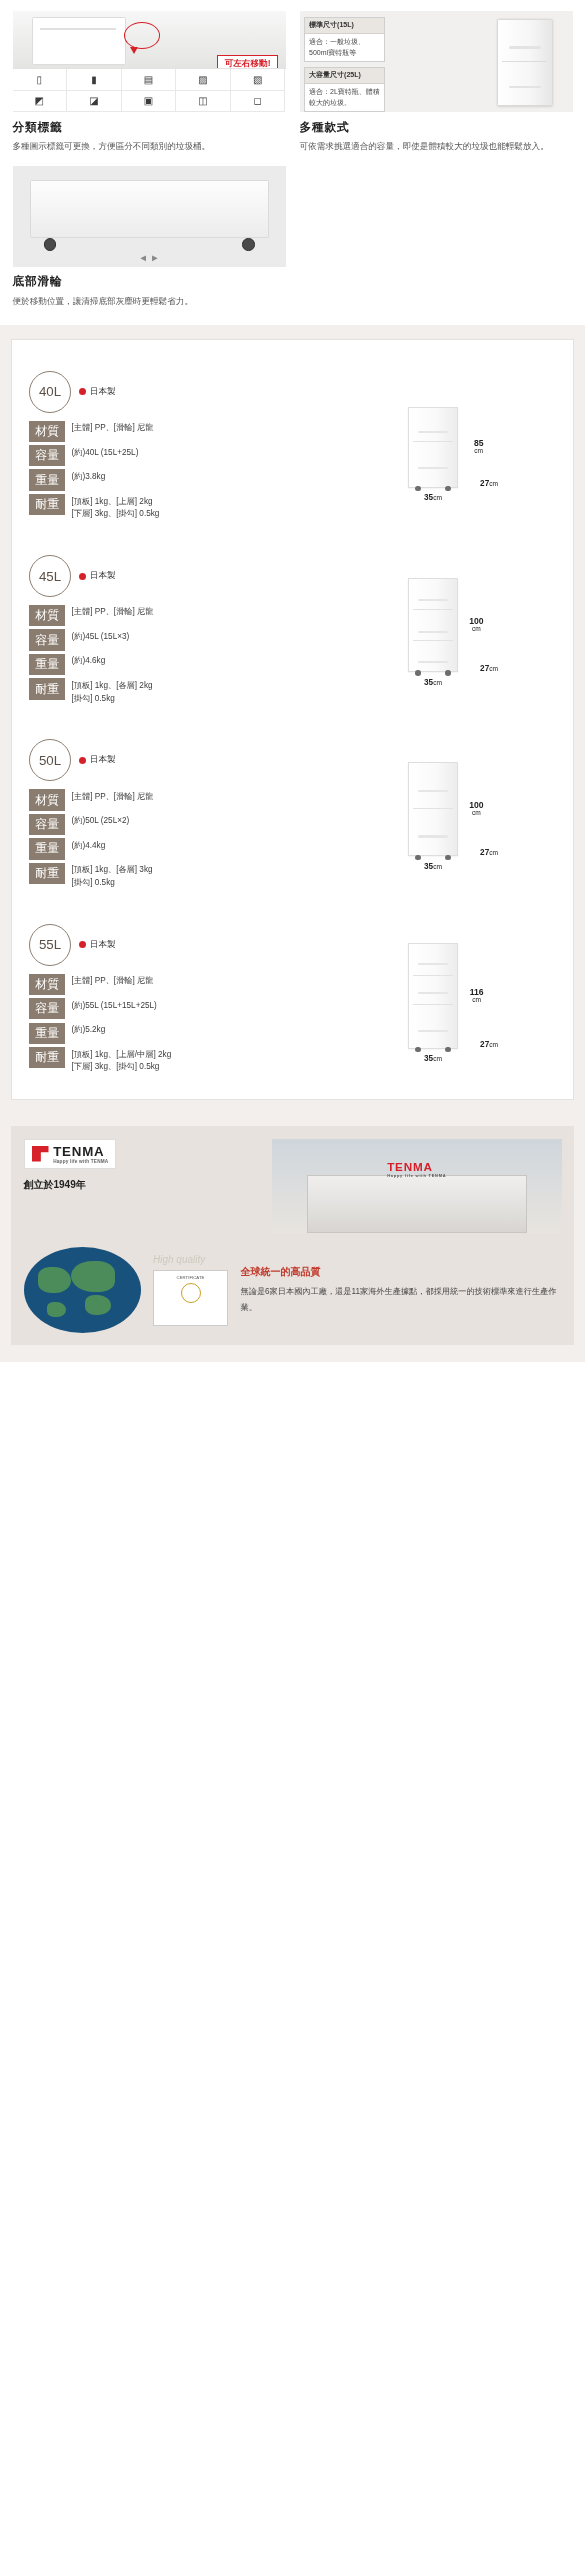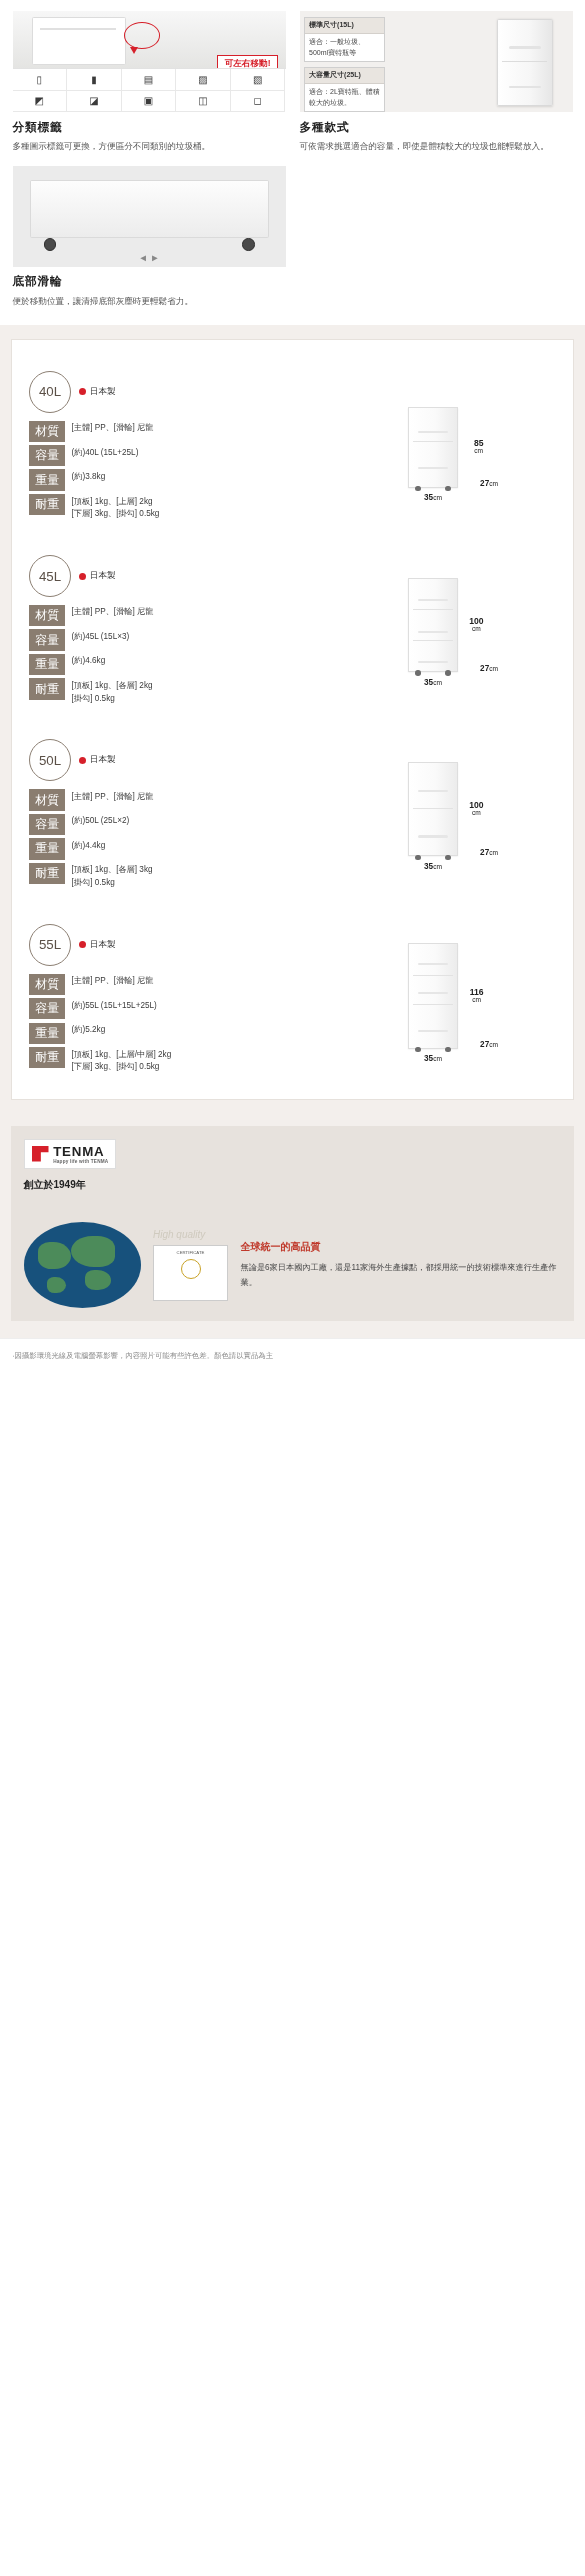--- a/index.html
+++ b/index.html
@@ -232,21 +232,21 @@
   .dim-w span { font-size:6.6px; font-weight:normal;}
   .dim-d {
     position:absolute; right:-41px; bottom:-1.6px;
     font-size:8.2px; font-weight:bold; color:#222;
   }
   .dim-d span { font-size:6.6px; font-weight:normal;}
 
   
   .brand-wrap { background:#f3efec; padding: 12.5px 11px 17px 11px; }
   .brand-card { background:#e7e2dd; padding:12.5px; }
-  .brand-top { display:flex; gap:10px;flex-direction:column; }
+  .brand-top { display:flex; gap:1px; }
   .brand-left { width: 46%; }
   .tenma-logo {
     background:#fff; display:inline-flex; align-items:center; gap:4.7px;
     padding:3.9px 7px; border:0.8px solid #ddd;
   }
   .tenma-mark {
     width:17px;height:15.6px;background:#d6202a;
     clip-path: polygon(0 0,100% 0,100% 40%,55% 40%,55% 100%,0 100%);
   }
   .tenma-text { font-size:13.3px; font-weight:bold; color:#222; letter-spacing:0.8px;}
@@ -662,16 +662,15 @@
           </div>
         </div>
         <div style="flex:1">
           <div class="quality-h">全球統一的高品質</div>
           <div class="quality-p">無論是6家日本國內工廠，還是11家海外生產據點，都採用統一的技術標準來進行生產作業。</div>
         </div>
       </div>
     </div>
   </div>
 
-  <div class="footer">‧因攝影環境光線及電腦螢幕影響，內容照片可能有些許色差。顏色請以實品為主</div>
 
 </div>
 
 
 </body></html>

